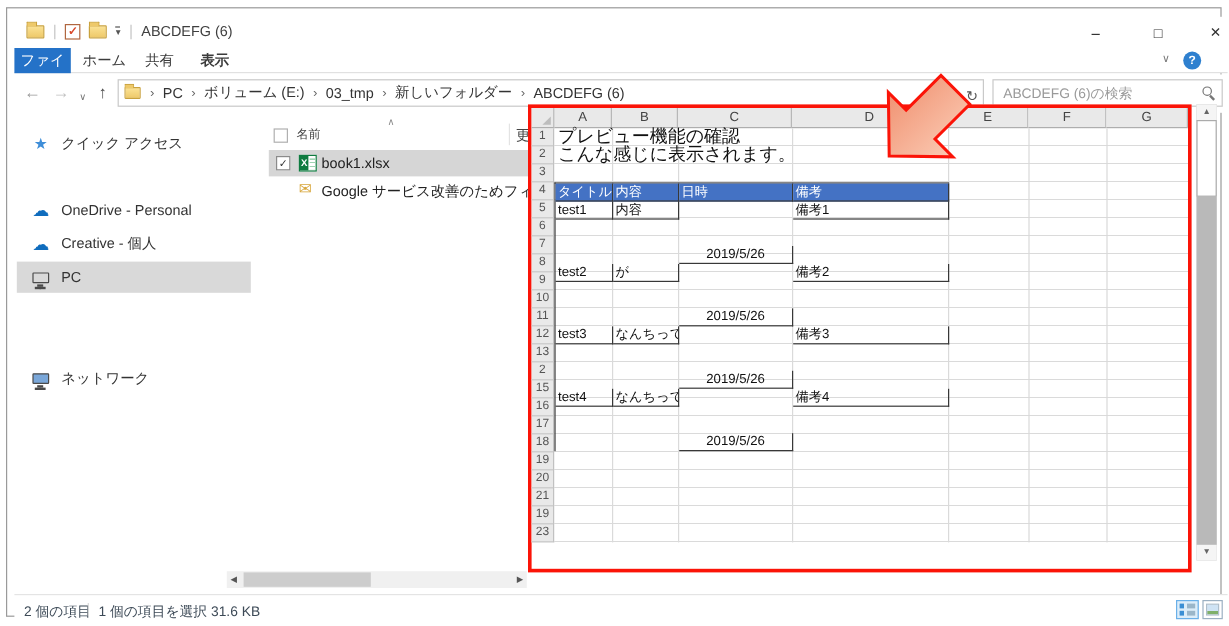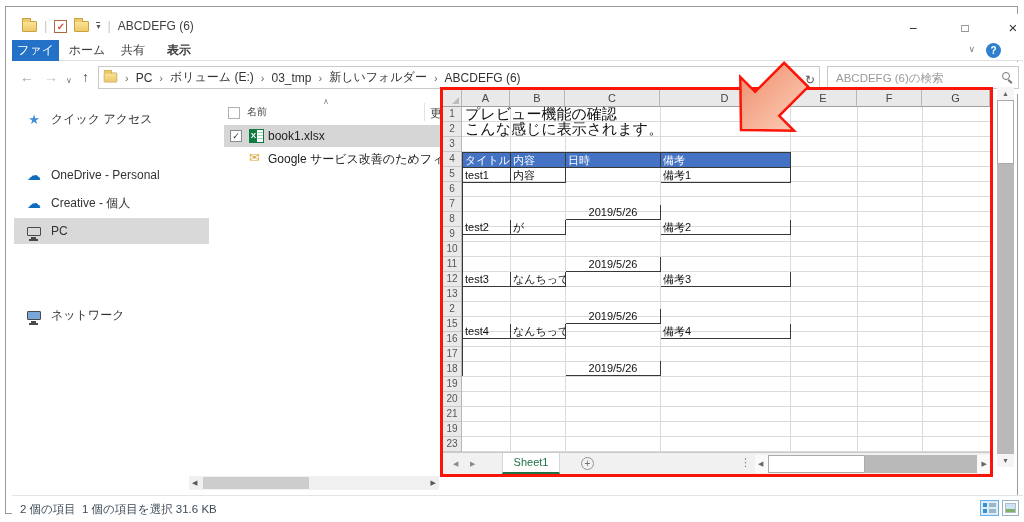--- a/index.html
+++ b/index.html
@@ -324,34 +324,20 @@
           <span>test3</span>
           <span>なんちって</span>
           <span class="num">2019/5/26</span>
           <span>備考3</span>
           <span>test4</span>
           <span>なんちって</span>
           <span class="num">2019/5/26</span>
           <span>備考4</span>
         </div>
       </div>
-      <div class="sheetbar">
-        <span class="sb-nav sb-l">◀</span>
-        <span class="sb-nav sb-r">▶</span>
-        <span class="sheettab">Sheet1</span>
-        <span class="addsheet">+</span>
-        <span class="sb-dots">⋮</span>
-        <span class="sb-scroll">
-          <span class="sb-abox l"></span>
-          <span class="arr a-l">◀</span>
-          <span class="sb-thumb"></span>
-          <span class="sb-abox r"></span>
-          <span class="arr a-r">▶</span>
-        </span>
-      </div>
     </div>
   </div>
 
   <div class="pv-vscroll">
     <span class="abox a-t">▲</span>
     <span class="pv-vthumb"></span>
     <span class="abox a-b">▼</span>
   </div>
 
   <svg class="anno-svg" width="1024" height="522" viewBox="0 0 1024 522">

